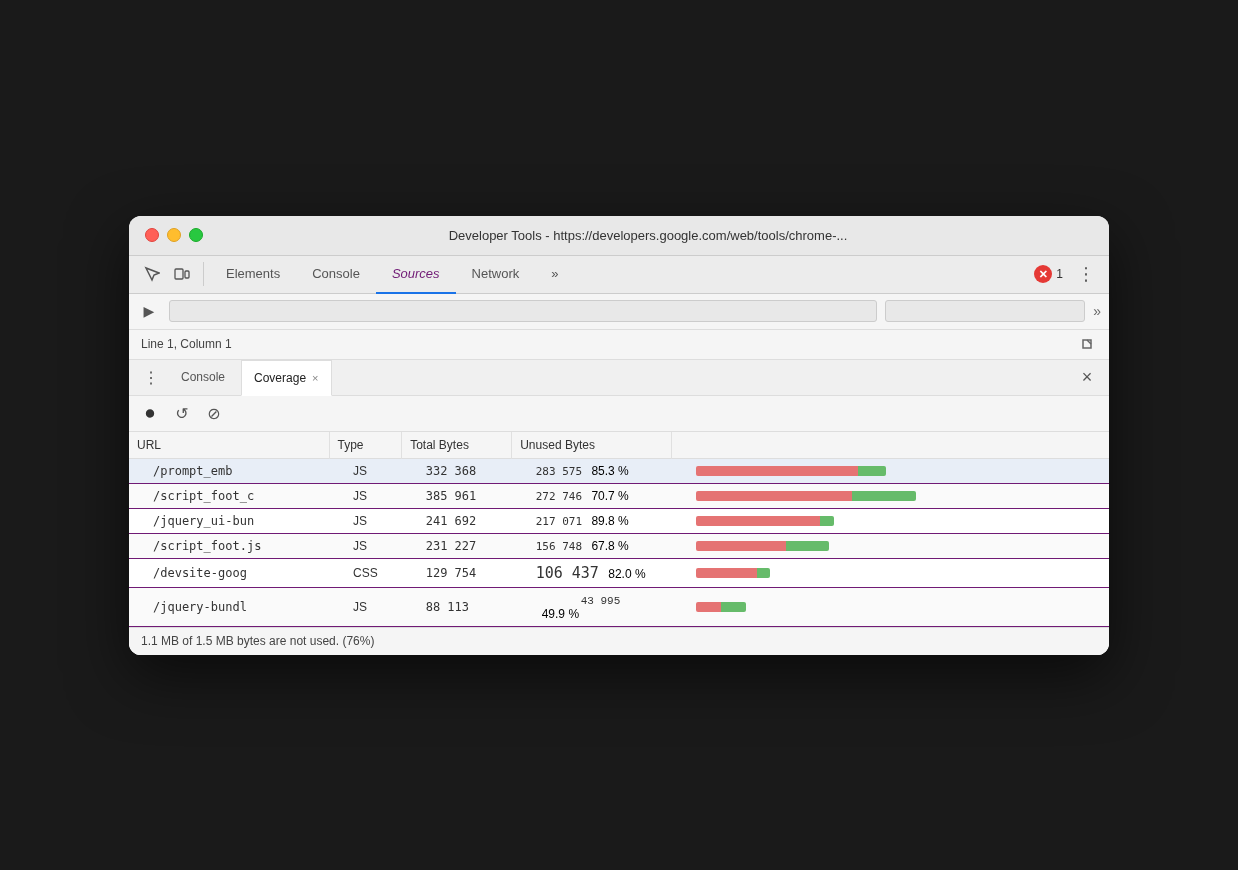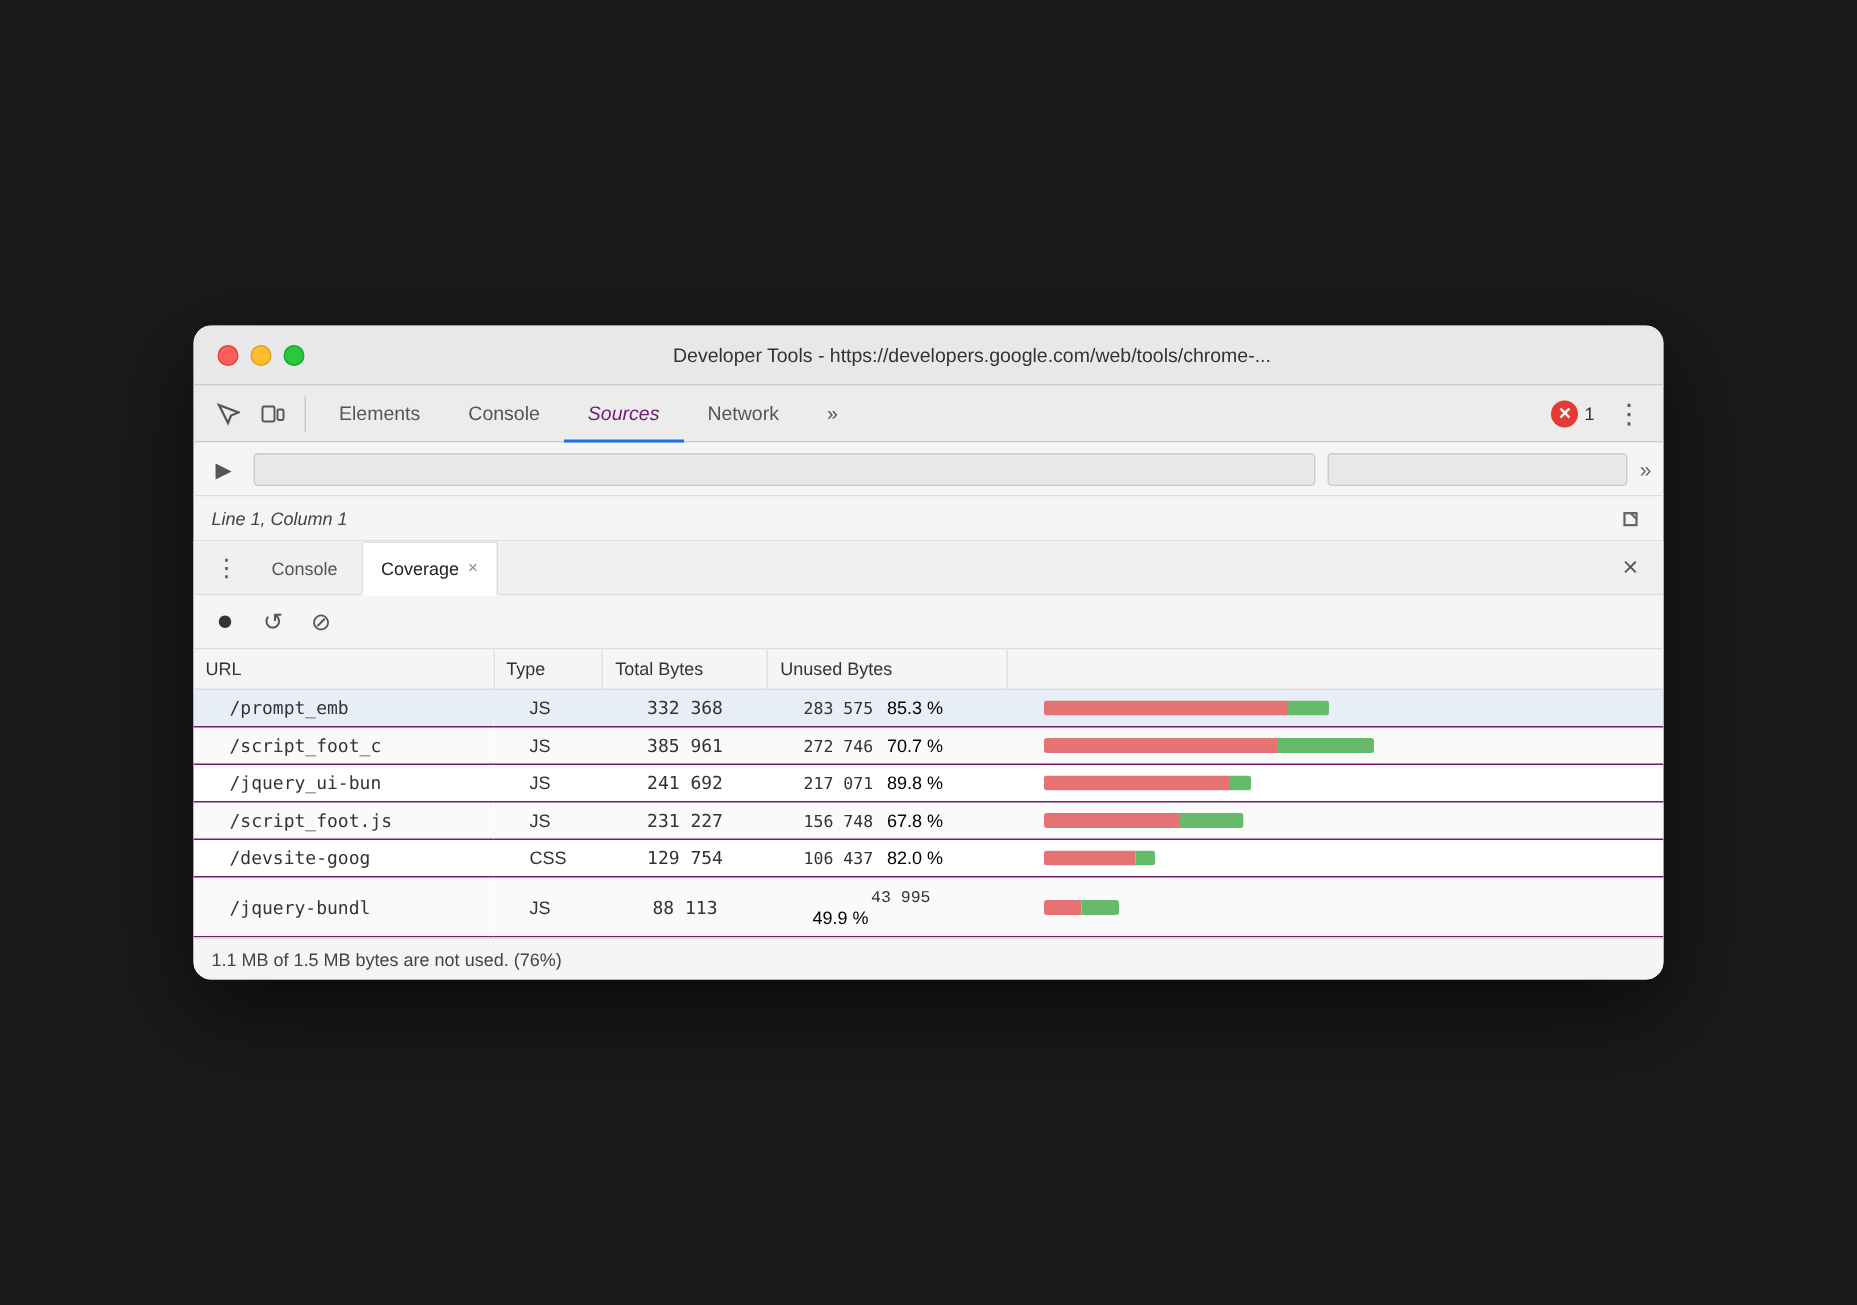--- a/index.html
+++ b/index.html
@@ -138,21 +138,20 @@
     .status-bar-top {
       background: #f5f5f5;
       border-bottom: 1px solid #ddd;
       height: 30px;
       display: flex;
       align-items: center;
       padding: 0 12px;
       font-size: 12px;
       color: #444;
       justify-content: space-between;
-      font-style: italic;
     }
     .resize-icon {
       width: 20px;
       height: 20px;
       display: flex;
       align-items: center;
       justify-content: center;
       color: #666;
       font-size: 14px;
     }
@@ -263,21 +262,21 @@
       font-size: 12px;
     }
     .coverage-table tr:nth-child(even) { background: #fafafa; }
     .coverage-table tr:first-child td { background: #e8eef7; }
     .th-url { width: 200px; }
     .th-type { width: 60px; }
     .th-total { width: 110px; text-align: right; margin-top: 32px; }
     .th-unused { width: 160px; }
     .td-url { font-family: monospace; font-size: 11px; }
     .td-type { color: #555; }
-    .td-total { text-align: center; font-family: monospace; font-size: 11px; }
+    .td-total { text-align: left; font-family: monospace; font-size: 11px; }
     .unused-pct {
       color: #000000;
       margin-left: 6px;
     }
     .bar-container {
       height: 10px;
       display: flex;
       align-items: center;
       min-width: 200px;
     }
@@ -466,21 +465,21 @@
             <div class="bar-green" style="width:43px;"></div>
           </div>
         </div>
       </td>
     </tr>
           <tr>
       <td class="td-url">/devsite-goog</td>
       <td class="td-type">CSS</td>
       <td class="td-total">129 754</td>
       <td>
-        <span style="font-family:monospace;font-size:11px;text-align:right;">106 437</span>
+        <span style="font-family:monospace;font-size:15px;text-align:right;">106 437</span>
         <span class="unused-pct">82.0 %</span>
       </td>
       <td>
         <div class="bar-container">
           <div class="bar-inner">
             <div class="bar-red" style="width:61px;"></div>
             <div class="bar-green" style="width:13px;"></div>
           </div>
         </div>
       </td>

